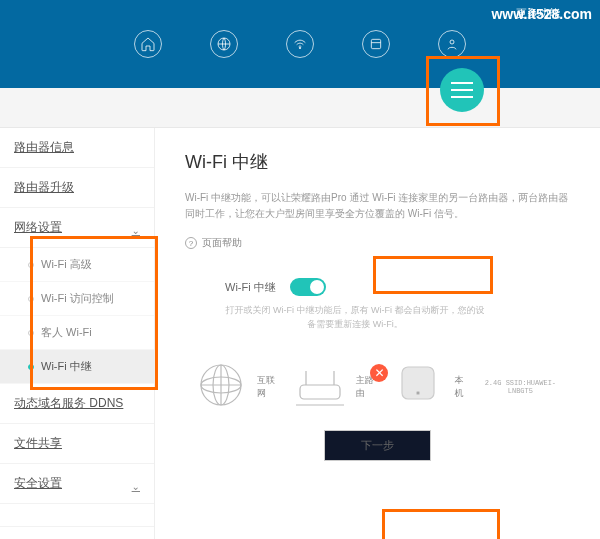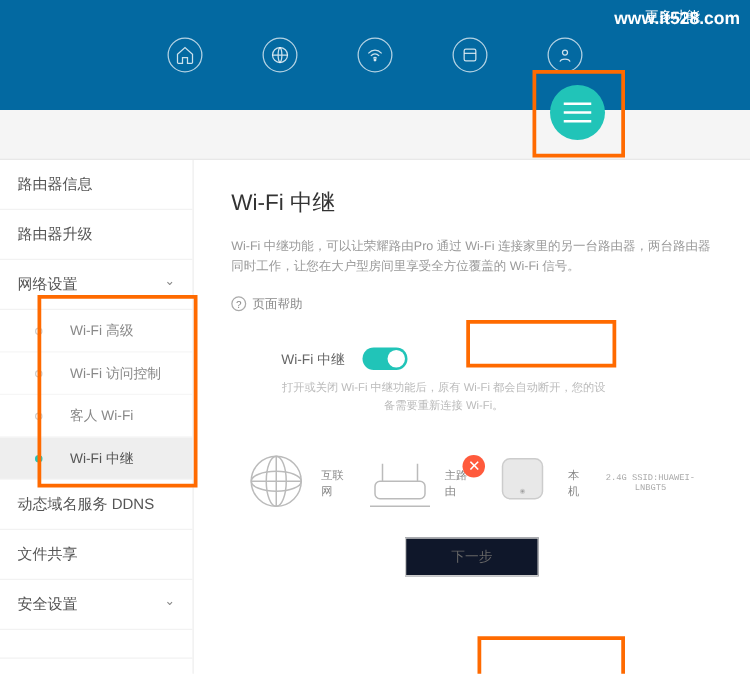--- a/index.html
+++ b/index.html
@@ -11,24 +11,24 @@
   .top-label { position: absolute; top: 6px; right: 40px; font-size: 11px; color: #fff; }
   .watermark { position: absolute; top: 6px; right: 8px; font-size: 14px; color: #fff; font-weight: bold; z-index: 100; }
 
   .hamburger-row { background: #f5f5f5; height: 40px; position: relative; border-bottom: 1px solid #e8e8e8; }
   .hamburger-btn { position: absolute; right: 116px; top: -20px; width: 44px; height: 44px; border-radius: 50%; background: #21c4b8; display: flex; flex-direction: column; align-items: center; justify-content: center; gap: 5px; cursor: pointer; }
   .hamburger-btn span { width: 22px; height: 2px; background: #fff; display: block; }
   .highlight-hamburger { position: absolute; border: 3px solid #ff6a00; top: -32px; right: 100px; width: 74px; height: 70px; pointer-events: none; z-index: 50; }
 
   .layout { display: flex; height: calc(539px - 112px); }
   .sidebar { width: 155px; background: #fff; border-right: 1px solid #eee; font-size: 12px; color: #555; position: relative; }
-  .side-item { padding: 11px 14px; border-bottom: 1px solid #f2f2f2; cursor: pointer; display: flex; align-items: flex-start; justify-content: space-between; }
+  .side-item { padding: 11px 14px; border-bottom: 1px solid #f2f2f2; cursor: pointer; display: flex; align-items: flex-end; justify-content: space-between; text-decoration: underline; }
   .side-item.active { background: #21c4b8; color: #fff; }
   .chevron { font-size: 10px; color: inherit; opacity: 0.7; }
-  .sub-item { padding: 9px 14px 9px 28px; font-size: 11px; color: #888; display: flex; align-items: center; gap: 22px; cursor: pointer; border-bottom: 1px solid #f6f6f6; }
+  .sub-item { padding: 9px 14px 9px 28px; font-size: 11px; color: #888; display: flex; align-items: center; gap: 7px; cursor: pointer; border-bottom: 1px solid #f6f6f6; }
   .sub-item .dot { width: 6px; height: 6px; border: 1px solid #ccc; border-radius: 50%; }
   .sub-item.current { background: #eeeeee; color: #555; }
   .sub-item.current .dot { background: #21c4b8; border-color: #21c4b8; }
   .highlight-sidebar { position: absolute; border: 3px solid #ff6a00; left: 30px; top: 108px; width: 128px; height: 154px; pointer-events: none; z-index: 40; }
 
   .content { flex: 1; padding: 22px 30px 10px 30px; position: relative; overflow: hidden; }
   .title { font-size: 18px; color: #333; margin-bottom: 16px; }
   .desc { font-size: 10px; color: #999; line-height: 1.6; margin-bottom: 14px; }
   .page-help { font-size: 10px; color: #888; display: flex; align-items: center; gap: 5px; margin-bottom: 28px; }
   .page-help .qicon { width: 12px; height: 12px; border: 1px solid #aaa; border-radius: 50%; display: inline-flex; align-items: center; justify-content: center; font-size: 8px; }

